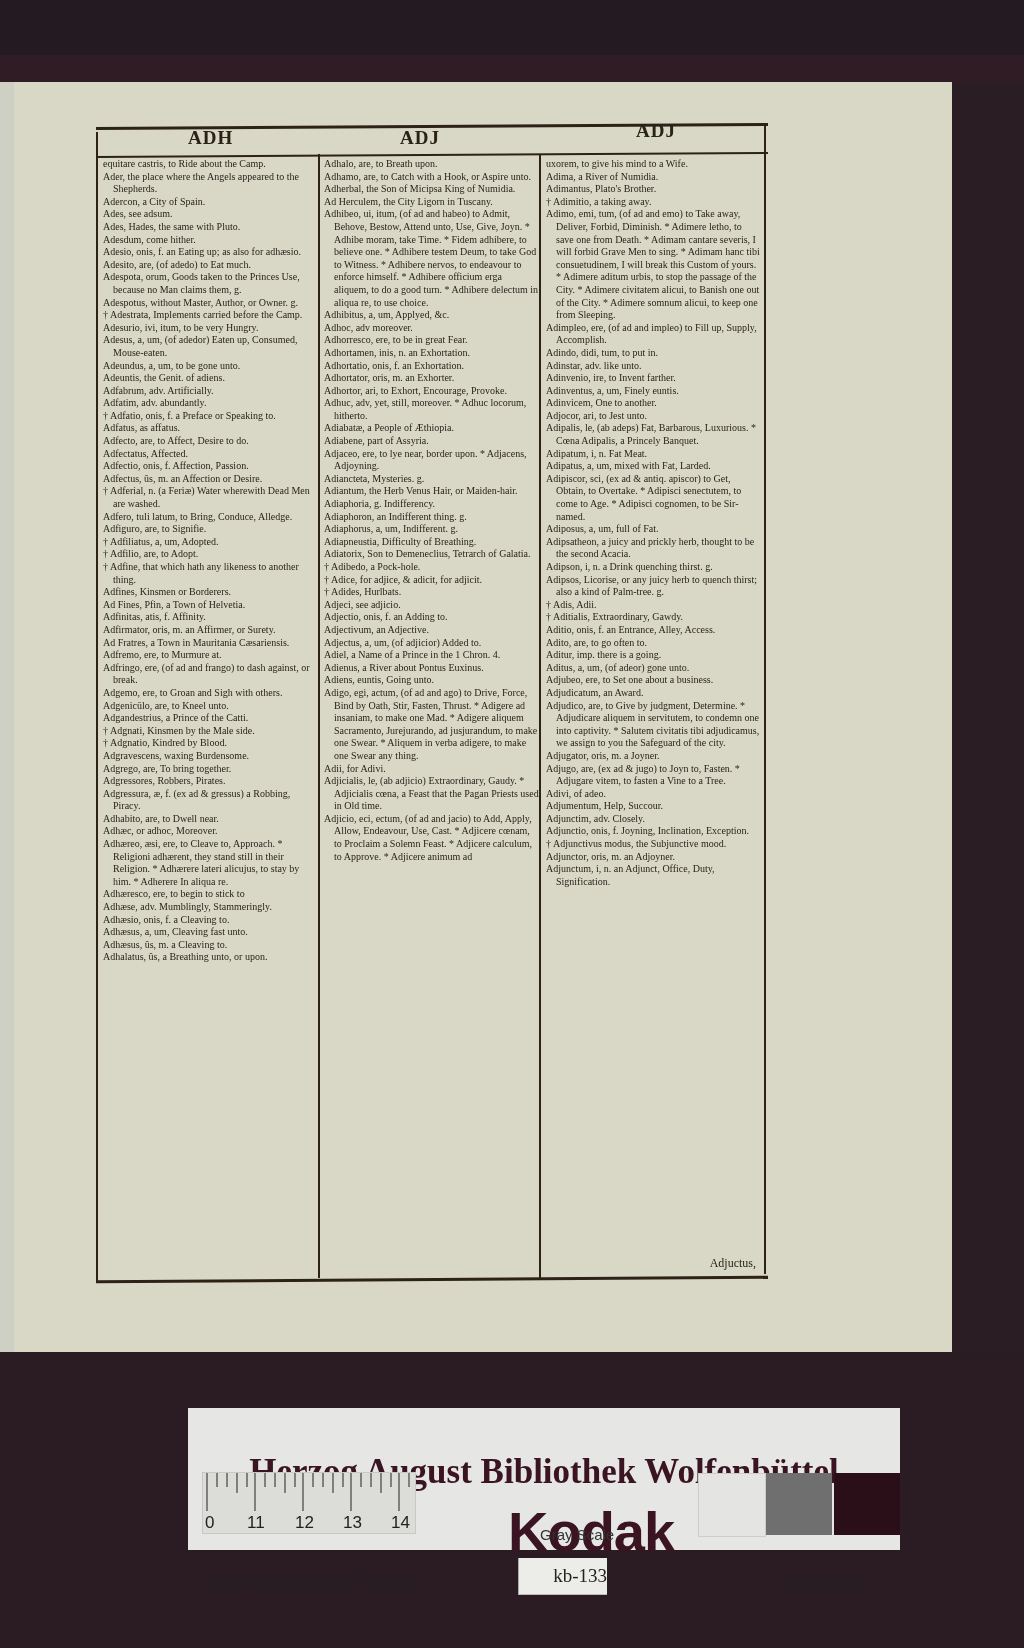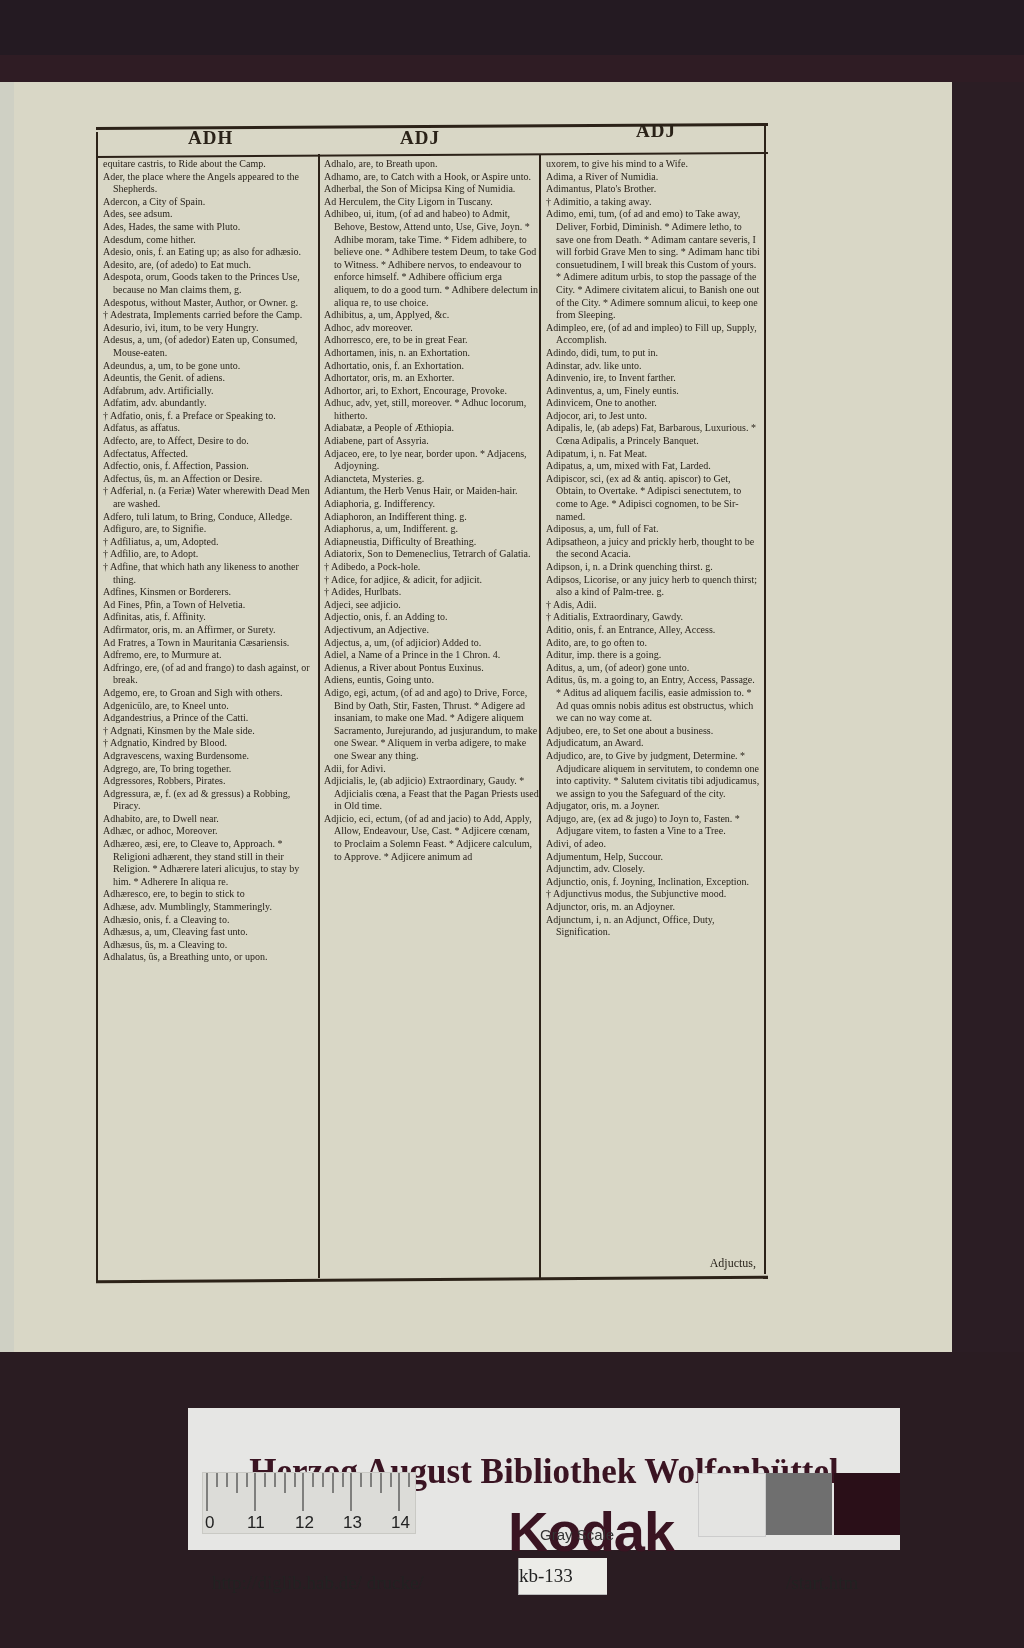--- a/index.html
+++ b/index.html
@@ -45,21 +45,21 @@
   }
   .ticks { position:absolute; left:0; top:0; width:212px; height:40px; }
   .ruler-num { position:absolute; top:40px; font-family:"Liberation Sans", sans-serif; font-size:17px; color:#222; }
   .kodak {
     position:absolute; left:320px; top:58px; font-family:"Liberation Sans", sans-serif;
     font-weight:bold; font-size:56px; color:#3a1422; letter-spacing:-1px; line-height:60px;margin-top:36px;
   }
   .gray-label { position:absolute; left:352px; top:118px; font-family:"Liberation Sans", sans-serif; font-size:15px; color:#333; }
   .swatch { position:absolute; top:65px; height:62px; }
   .url { position:absolute; left:24px; top:164px; font-family:"Liberation Serif", serif; font-size:19px; color:#222; }
-  .kb { position:absolute; left:330px; top:150px; width:88px; height:36px; border-left:1px solid #aaa; border-bottom:1px solid #bbb; background:#ecece8; font-size:19px; text-align:left; line-height:36px; color:#222; }
+  .kb { position:absolute; left:330px; top:150px; width:88px; height:36px; border-left:1px solid #aaa; border-bottom:1px solid #bbb; background:#ecece8; font-size:19px; text-align:right; line-height:36px; color:#222; }
   .start { position:absolute; left:598px; top:164px; font-size:19px; color:#222; }
 </style>
 </head>
 <body>
 
 <div class="bg-top"></div>
 <div class="bg-band"></div>
 <div class="leftstrip"></div>
 <div class="page"></div>
 
@@ -191,21 +191,20 @@
       <p class="entry">Adiposus, a, um, full of Fat.</p>
       <p class="entry">Adipsatheon, a juicy and prickly herb, thought to be the second Acacia.</p>
       <p class="entry">Adipson, i, n. a Drink quenching thirst. g.</p>
       <p class="entry">Adipsos, Licorise, or any juicy herb to quench thirst; also a kind of Palm-tree. g.</p>
       <p class="entry">† Adis, Adii.</p>
       <p class="entry">† Aditialis, Extraordinary, Gawdy.</p>
       <p class="entry">Aditio, onis, f. an Entrance, Alley, Access.</p>
       <p class="entry">Adito, are, to go often to.</p>
       <p class="entry">Aditur, imp. there is a going.</p>
       <p class="entry">Aditus, a, um, (of adeor) gone unto.</p>
-      <p class="entry">Aditus, ûs, m. a going to, an Entry, Access, Passage. * Aditus ad aliquem facilis, easie admission to. * Ad quas omnis nobis aditus est obstructus, which we can no way come at.</p>
       <p class="entry">Adjubeo, ere, to Set one about a business.</p>
       <p class="entry">Adjudicatum, an Award.</p>
       <p class="entry">Adjudico, are, to Give by judgment, Determine. * Adjudicare aliquem in servitutem, to condemn one into captivity. * Salutem civitatis tibi adjudicamus, we assign to you the Safeguard of the city.</p>
       <p class="entry">Adjugator, oris, m. a Joyner.</p>
       <p class="entry">Adjugo, are, (ex ad &amp; jugo) to Joyn to, Fasten. * Adjugare vitem, to fasten a Vine to a Tree.</p>
       <p class="entry">Adivi, of adeo.</p>
       <p class="entry">Adjumentum, Help, Succour.</p>
       <p class="entry">Adjunctim, adv. Closely.</p>
       <p class="entry">Adjunctio, onis, f. Joyning, Inclination, Exception.</p>
       <p class="entry">† Adjunctivus modus, the Subjunctive mood.</p>

